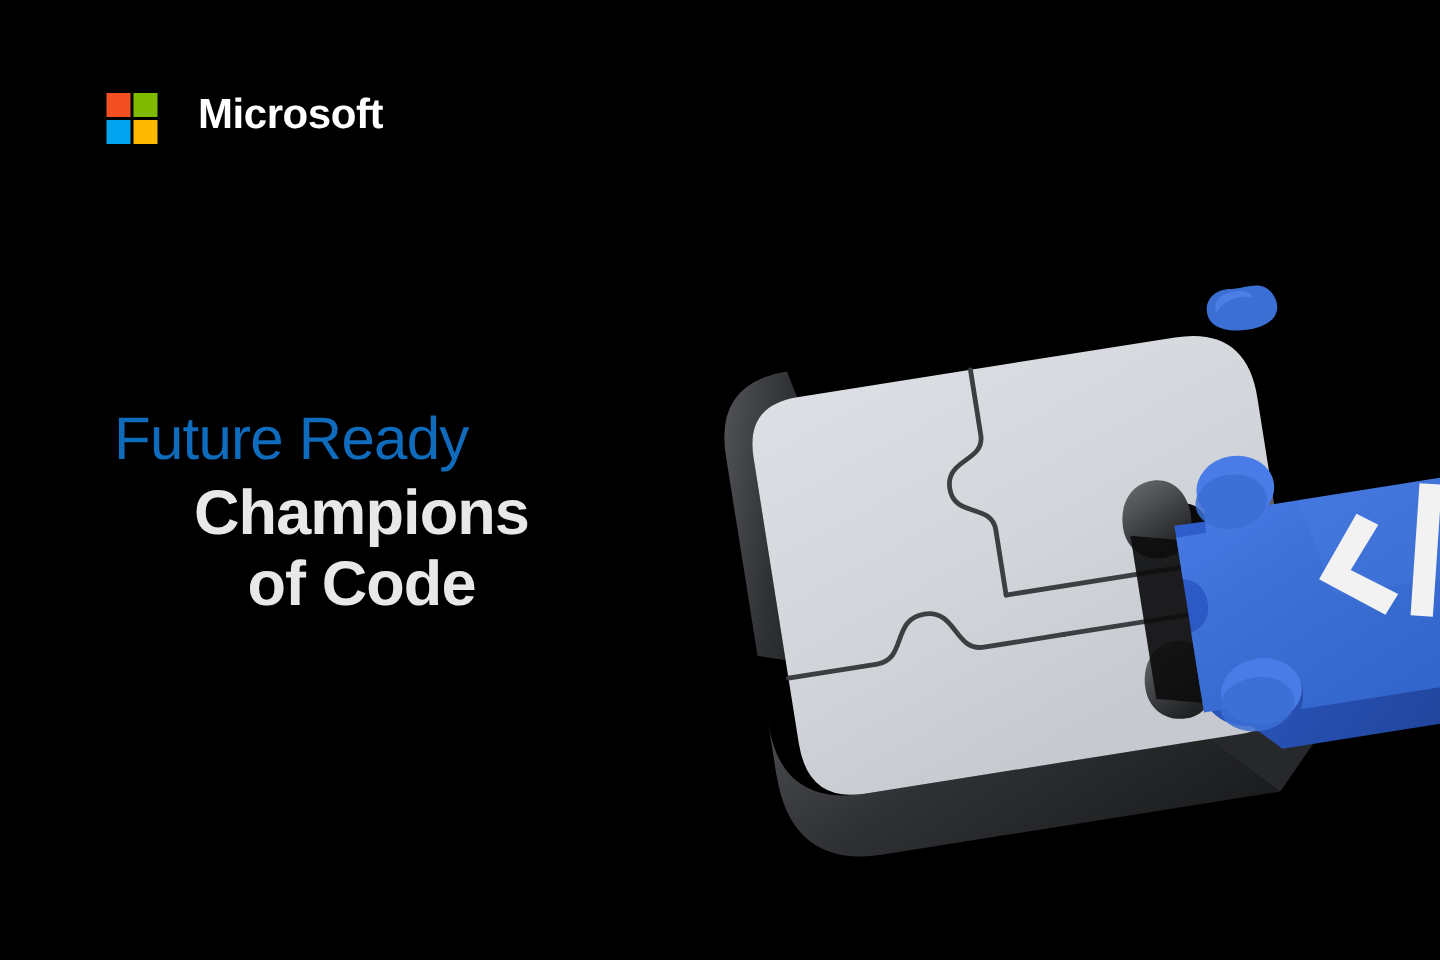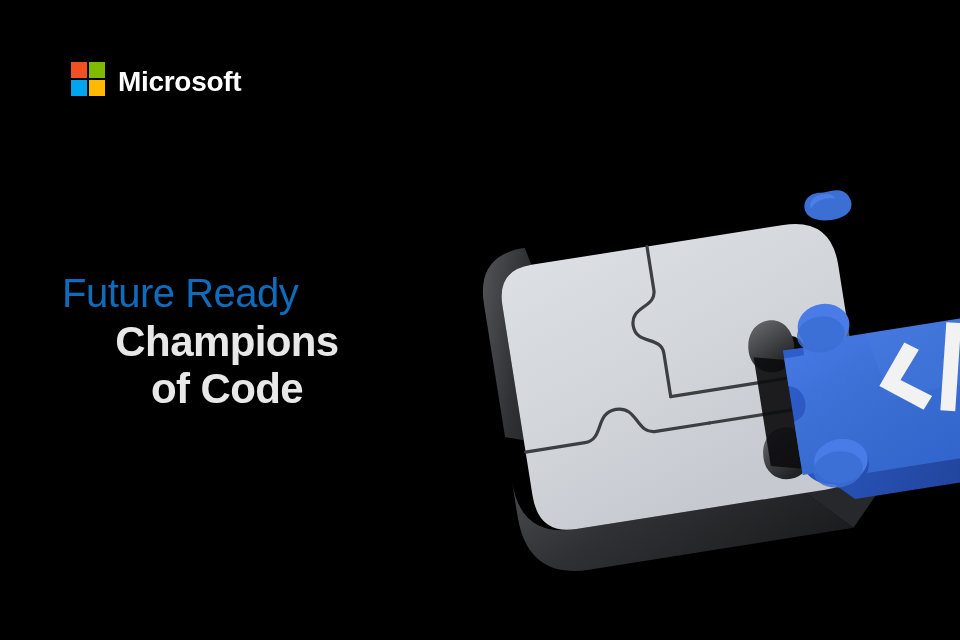--- a/index.html
+++ b/index.html
@@ -18,22 +18,22 @@
     background: #000000;
     overflow: hidden;
   }
 
   
   #brand {
     position: absolute;
     left: 71px;
     top: 62px;
     display: flex;
-    align-items: flex-end;
-    gap: 13px;
+    align-items: flex-start;
+    gap: 27px;
     text-decoration: underline;
   }
   #ms-logo {
     width: 34px;
     height: 34px;
     display: grid;
     grid-template-columns: 1fr 1fr;
     grid-template-rows: 1fr 1fr;
     gap: 2.5px;
     flex: none;
@@ -44,21 +44,21 @@
     font-size: 28px;
     font-weight: 600;
     letter-spacing: -0.3px;
     line-height: 1;
     white-space: nowrap;
   }
 
   
   #headline {
     position: absolute;
-    left: 62px;
+    left: 76px;
     top: 272px;
     width: 330px;
   }
   #headline-eyebrow {
     font-size: 40px;
     font-weight: 400;
     line-height: 1.08;
     letter-spacing: -0.5px;
     margin: 0 0 3px 0;
     white-space: nowrap;

